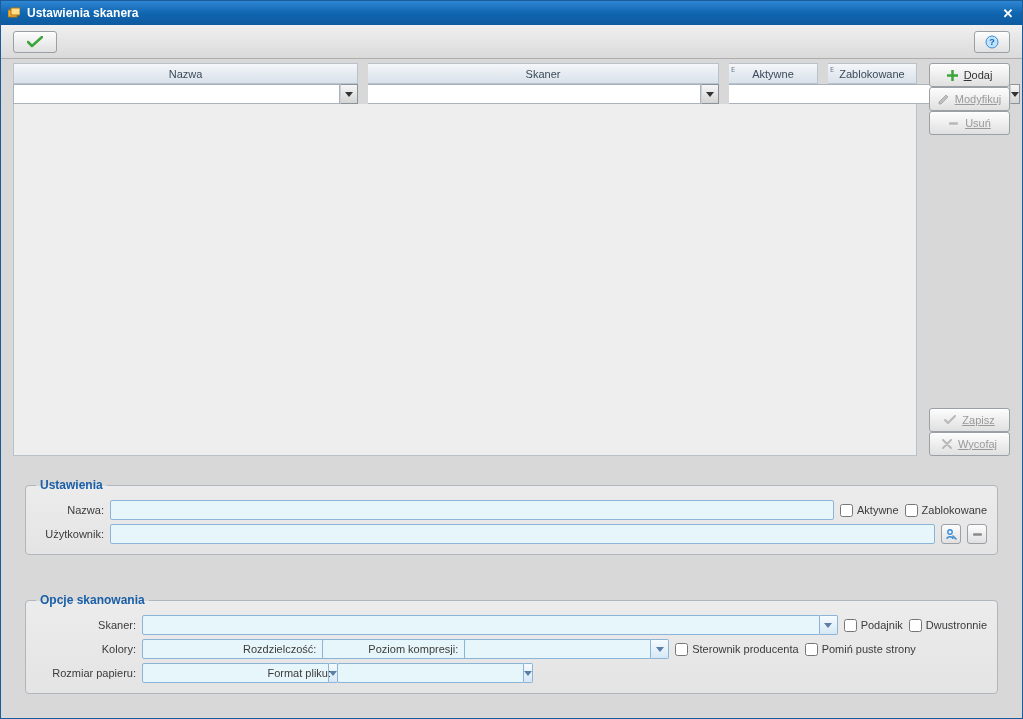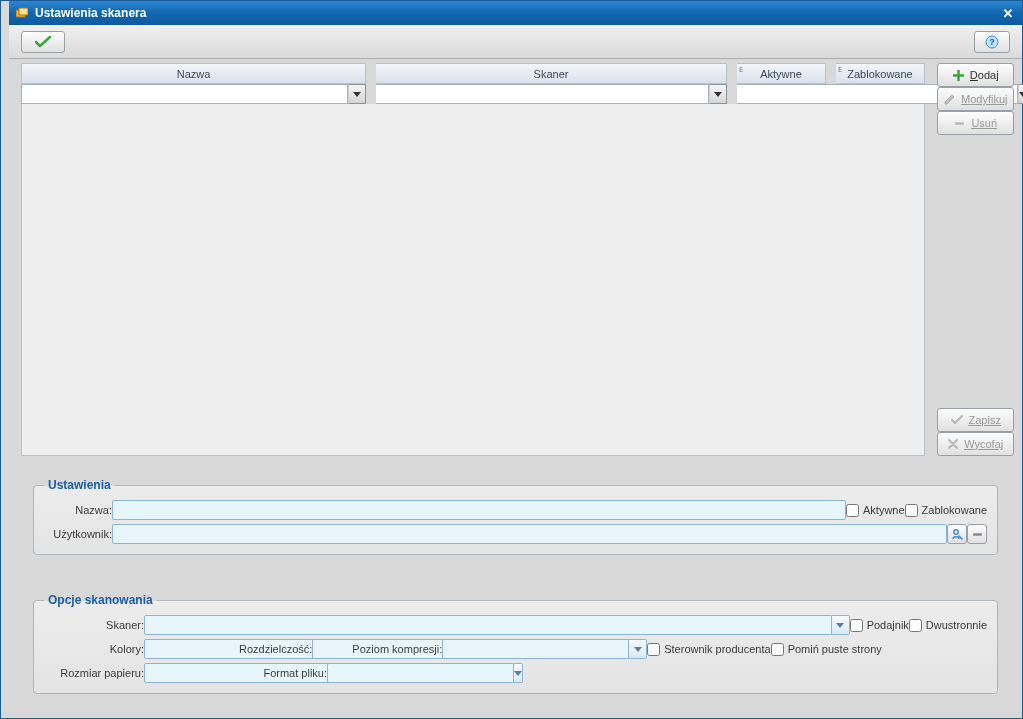--- a/index.html
+++ b/index.html
@@ -1,19 +1,19 @@
 <!DOCTYPE html>
 <html><head>
 <meta charset="utf-8">
 <style>
   * { box-sizing: border-box; }
   html, body { margin: 0; padding: 0; font-family: Tahoma, Arial, sans-serif; font-size: 11px; }
   body { background: #d8d8d8; width: 1023px; height: 719px; overflow: hidden; }
 
-  .window { width: 1023px; height: 719px; display: flex; flex-direction: column; border: 1px solid #1a5b99; padding-left: 8px; }
+  .window { width: 1023px; height: 719px; display: flex; flex-direction: column; border: 1px solid #1a5b99; }
 
   
   .titlebar {
     height: 24px;
     background: linear-gradient(to bottom, #2f86d3, #1066b0 50%, #0e5aa0);
     color: #fff; display: flex; align-items: center; padding: 0 6px;
     font-weight: bold; font-size: 12px;
   }
   .titlebar .ticon { width: 14px; height: 14px; margin-right: 6px; display:inline-flex; align-items:center; justify-content:center;}
   .titlebar .spacer { flex: 1; }
@@ -62,21 +62,21 @@
   .sidebtn u { text-decoration: underline; }
 
   
   .panels { padding:4px 8px 8px 8px; display:flex; flex-direction:column; gap:6px; }
   fieldset.group {
     border:1px solid #b0b6bd; border-radius:4px; background: linear-gradient(to bottom,#ececec,#e4e4e4);
     padding:8px 10px 10px 10px; margin:16px;
   }
   fieldset.group > legend { color:#1a5fa8; font-weight:bold; padding:0 4px; font-size:12px;}
 
-  .row { display:flex; align-items:center; margin-top:4px; }
+  .row { display:flex; align-items:center; gap:6px; margin-top:4px; }
   .row:first-of-type { margin-top:0; }
   .lbl { color:#3b3b3b; text-align:right; }
   .lbl.w1 { width:68px; }
   .lbl.w2 { width:100px; }
 
   .tin {
     height:20px; border:1px solid #8bb4d6; border-radius:2px;
     background:#e7f6fb; flex:1; padding:0 4px; outline:none;
   }
   .combo { display:flex; }

